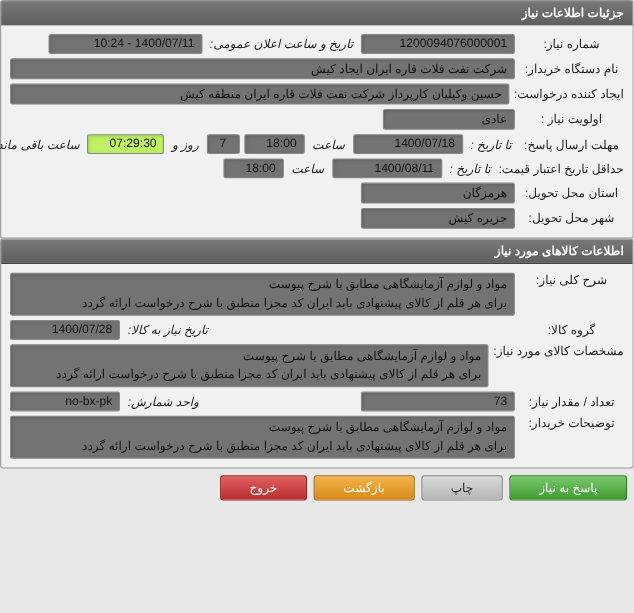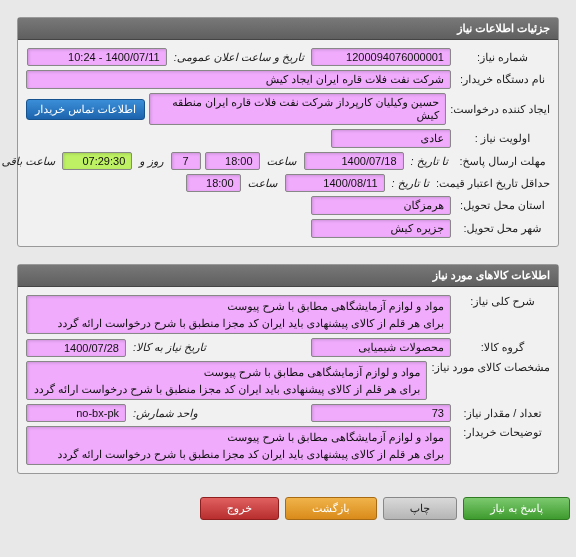--- a/index.html
+++ b/index.html
@@ -5,21 +5,21 @@
   * { box-sizing: border-box; }
   body {
     margin: 0;
     font-family: Tahoma, Arial, sans-serif;
     font-size: 11px;
     background: #e8e8e8;
     direction: rtl;
   }
   .panel {
     border: 1px solid #999;
-    margin: 17px;
+    margin: 0;
     background: #f1f1f1;
     border-radius: 3px;
   }
   .panel-header {
     background: linear-gradient(#787878, #5f5f5f);
     color: #fff;
     padding: 4px 8px;
     font-weight: bold;
     font-size: 11px;
     border-bottom: 1px solid #444;
@@ -41,21 +41,21 @@
     text-align: center;
   }
   .label-sm {
     white-space: nowrap;
     font-size: 11px;
     color: #222;
     padding: 0 3px;
     font-style: italic;
   }
   .value-box {
-    background: #f0abfc;
+    background: #737373;
     border: 1px solid #888;
     padding: 2px 6px;
     font-size: 11px;
     color: #111;
     border-radius: 2px;
     min-height: 18px;
     display: inline-flex;
     align-items: center;
     box-shadow: inset 1px 1px 3px rgba(0,0,0,.15);
   }
@@ -108,21 +108,20 @@
     </div>
 
     <div class="row">
       <span class="label">نام دستگاه خریدار:</span>
       <span class="value-box" style="flex:1">شرکت نفت فلات قاره ایران ایجاد کیش</span>
     </div>
 
     <div class="row">
       <span class="label">ایجاد کننده درخواست:</span>
       <span class="value-box" style="flex:1">حسین وکیلیان کارپرداز شرکت نفت فلات قاره ایران منطقه کیش</span>
-      <button class="btn-blue">اطلاعات تماس خریدار</button>
     </div>
 
     <div class="row">
       <span class="label">اولویت نیاز :</span>
       <span class="value-box" style="min-width:120px">عادی</span>
     </div>
 
     <div class="row">
       <span class="label">مهلت ارسال پاسخ:</span>
       <span class="label-sm">تا تاریخ :</span>
@@ -163,21 +162,20 @@
     <div class="row" style="align-items:flex-start">
       <span class="label">شرح کلی نیاز:</span>
       <span class="value-box multi" style="flex:1">
         <div>مواد و لوازم آزمایشگاهی مطابق با شرح پیوست</div>
         <div>برای هر قلم از کالای پیشنهادی باید ایران کد مجزا منطبق با شرح درخواست ارائه گردد</div>
       </span>
     </div>
 
     <div class="row">
       <span class="label">گروه کالا:</span>
-      <span class="value-box" style="min-width:140px">محصولات شیمیایی</span>
       <span class="spacer"></span>
       <span class="label-sm">تاریخ نیاز به کالا:</span>
       <span class="value-box" style="min-width:100px">1400/07/28</span>
     </div>
 
     <div class="row" style="align-items:flex-start">
       <span class="label">مشخصات کالای مورد نیاز:</span>
       <span class="value-box multi" style="flex:1">
         <div>مواد و لوازم آزمایشگاهی مطابق با شرح پیوست</div>
         <div>برای هر قلم از کالای پیشنهادی باید ایران کد مجزا منطبق با شرح درخواست ارائه گردد</div>

